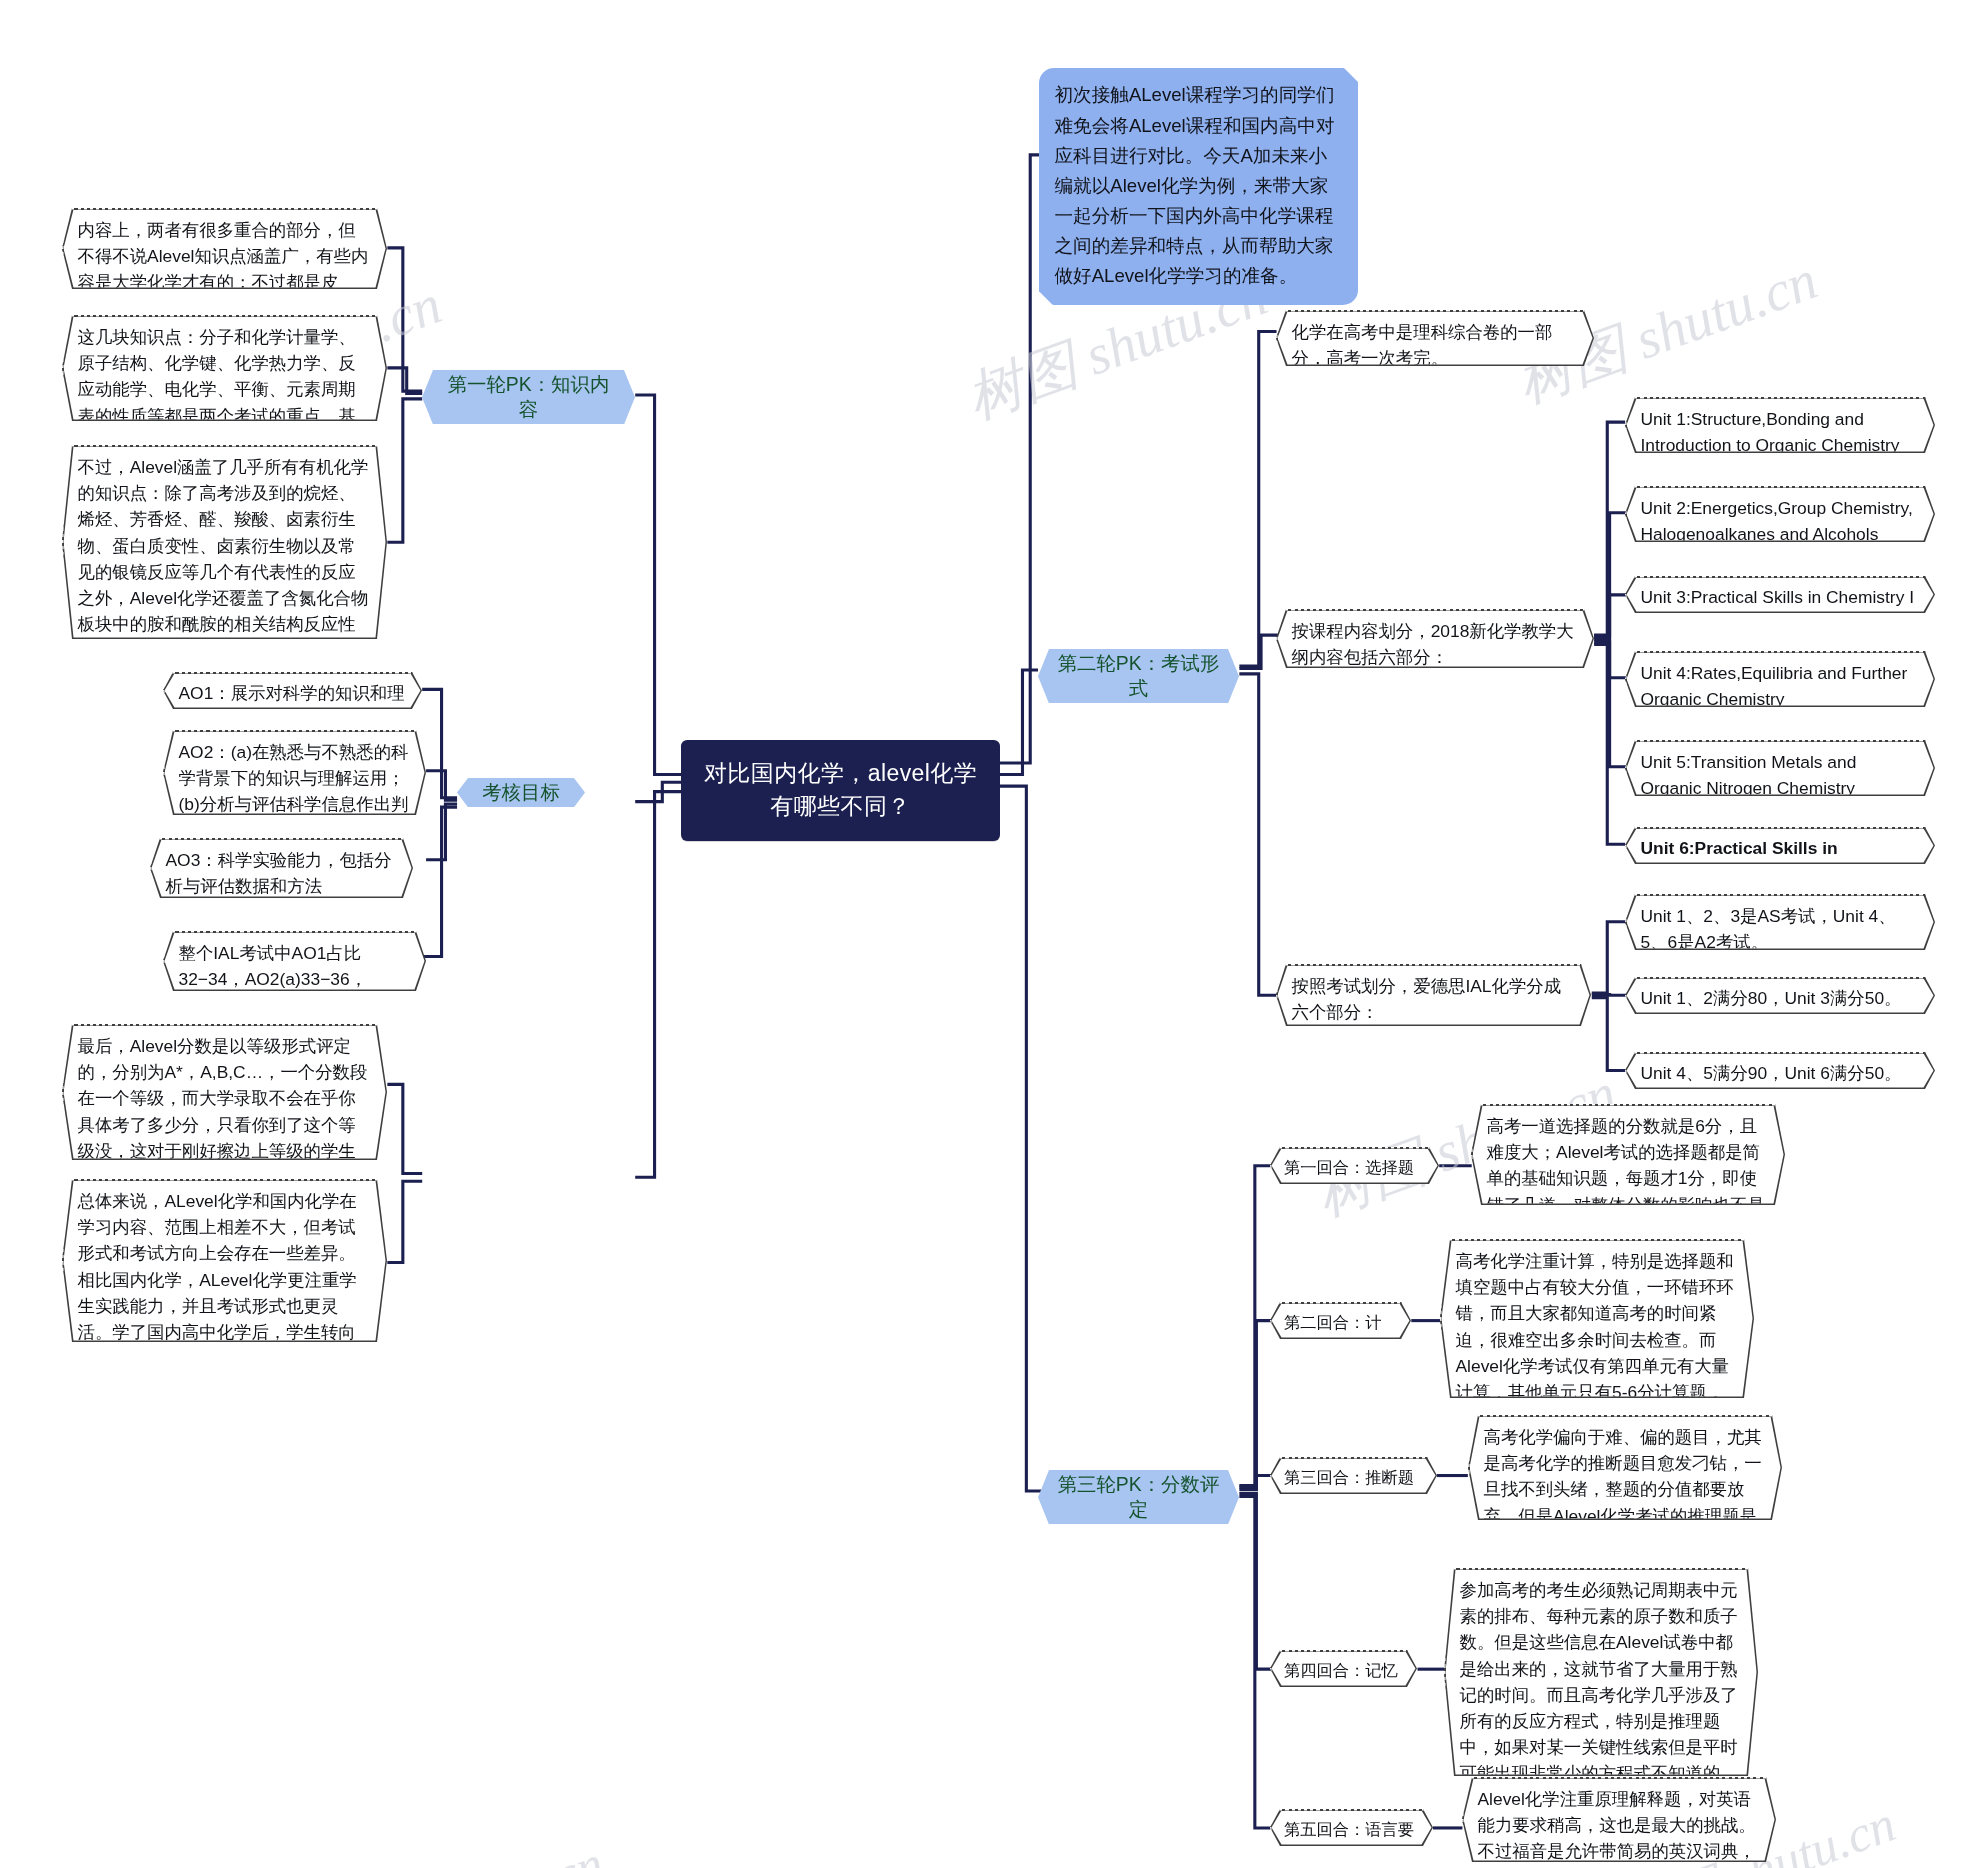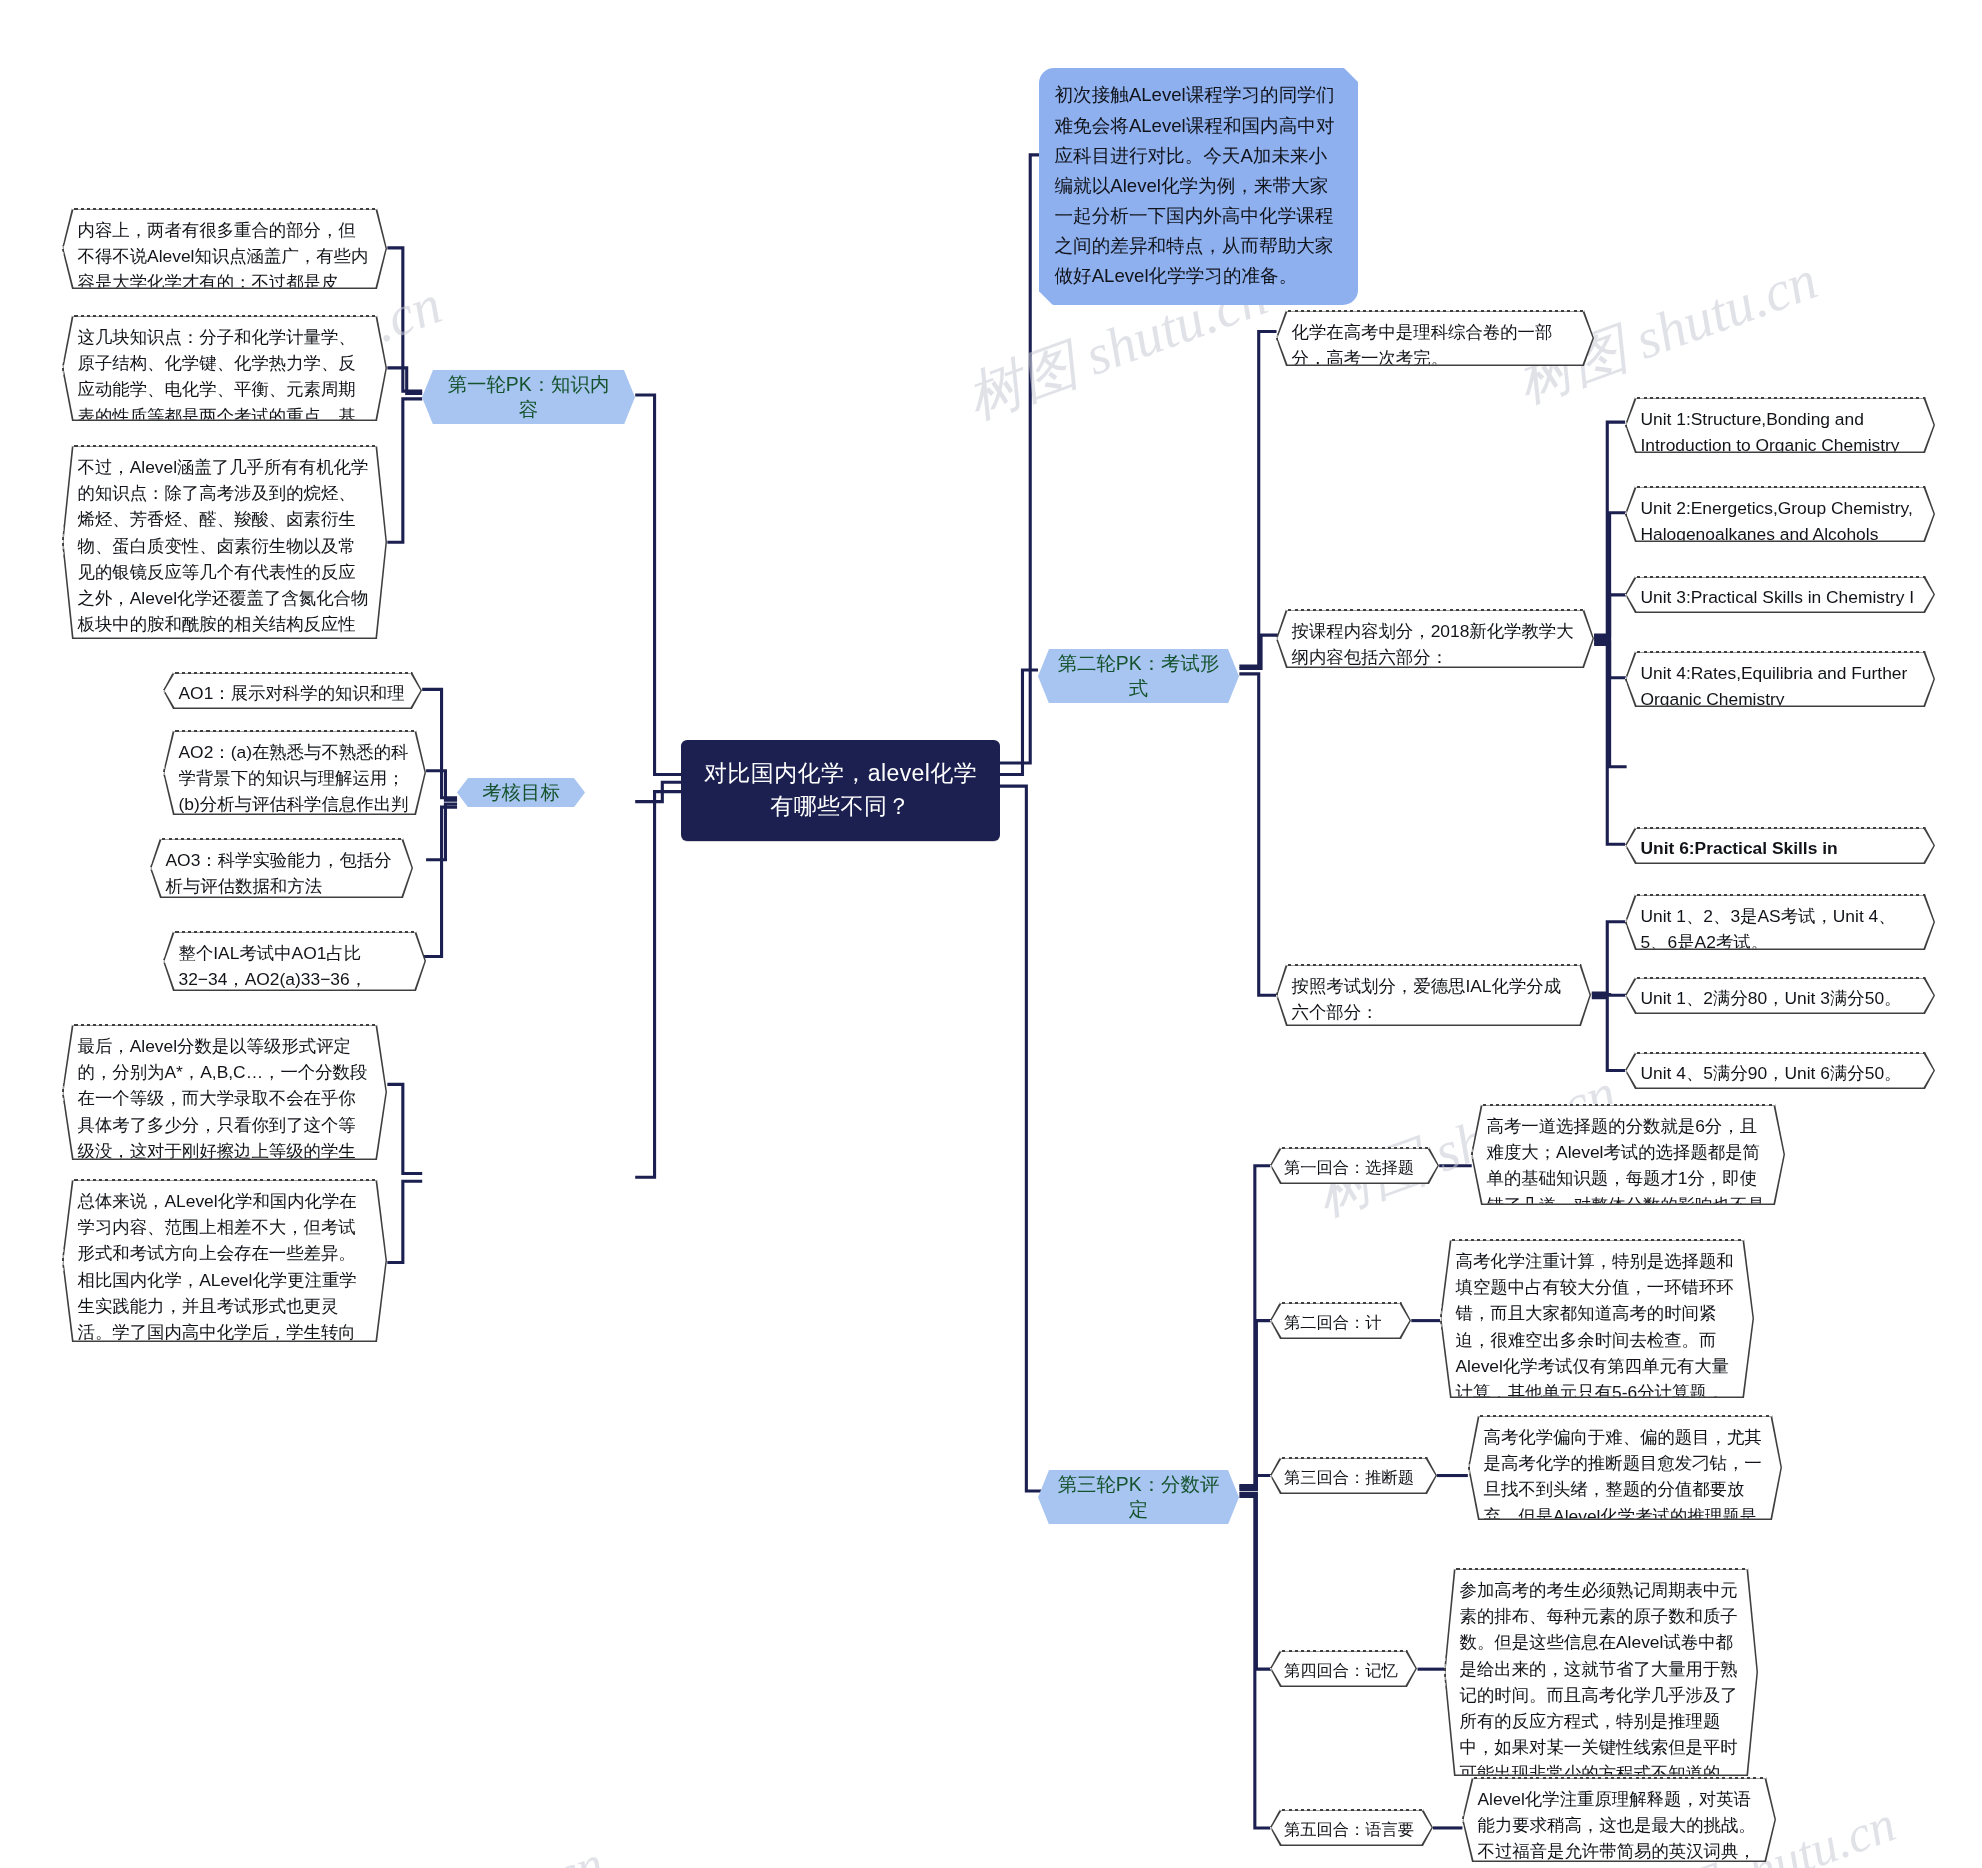--- a/index.html
+++ b/index.html
@@ -189,20 +189,23 @@
   </div>
   <div class="hex dotted" style="left:1625px;top:486px;width:310px;height:56px;">
     <div class="fill en"><span>Unit 2:Energetics,Group Chemistry, Halogenoalkanes and Alcohols</span></div>
   </div>
   <div class="hex dotted" style="left:1625px;top:576px;width:310px;height:37px;">
     <div class="fill en" style="padding:6.2px 14px;"><span>Unit 3:Practical Skills in Chemistry I</span></div>
   </div>
   <div class="hex dotted" style="left:1625px;top:651px;width:310px;height:56px;">
     <div class="fill en"><span>Unit 4:Rates,Equilibria and Further Organic Chemistry</span></div>
   </div>
+  <div class="hex dotted" style="left:1625px;top:740px;width:310px;height:56px;">
+    <div class="fill en"><span>Unit 5:Transition Metals and Organic Nitrogen Chemistry</span></div>
+  </div>
   <div class="hex dotted" style="left:1625px;top:827px;width:310px;height:37px;font-weight:bold;">
     <div class="fill en" style="padding:6.2px 14px;"><span>Unit 6:Practical Skills in Chemistry</span></div>
   </div>
 
   <div class="hex dotted" style="left:1276px;top:964px;width:315px;height:62px;">
     <div class="fill"><span>按照考试划分，爱德思IAL化学分成六个部分：</span></div>
   </div>
 
   <div class="hex dotted" style="left:1625px;top:894px;width:310px;height:56px;">
     <div class="fill"><span>Unit 1、2、3是AS考试，Unit 4、5、6是A2考试。</span></div>

